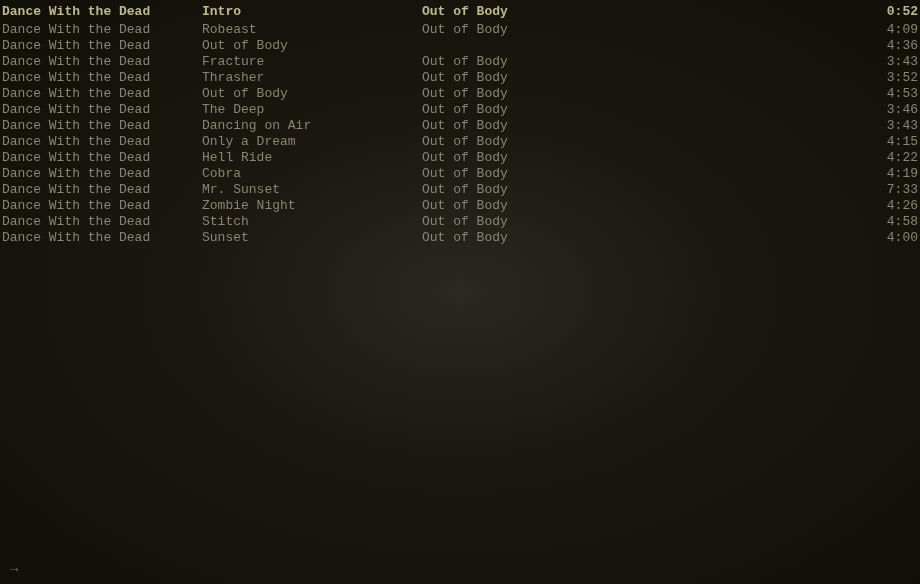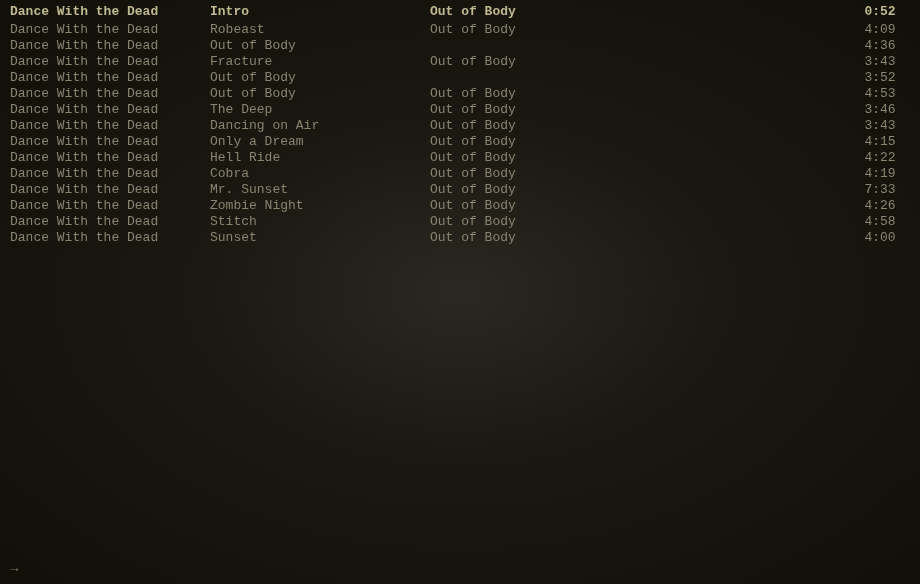--- a/index.html
+++ b/index.html
@@ -22,21 +22,21 @@
 
     .track-list {
       padding: 4px 0;
       width: 100%;
     }
 
     .track-row {
       display: flex;
       align-items: center;
       height: 16px;
-      padding: 0 10px;
+      padding: 0 2px;
       line-height: 16px;
     }
 
     .track-row.header {
       color: #b0a880;
       font-weight: bold;
       margin-bottom: 2px;
     }
 
     .col-artist {
@@ -54,21 +54,21 @@
     }
 
     .col-album {
       flex: 1;
       white-space: nowrap;
       overflow: hidden;
     }
 
     .col-duration {
       width: 60px;
-      text-align: center;
+      text-align: right;
       flex-shrink: 0;
     }
 
     .header .col-artist,
     .header .col-title,
     .header .col-album,
     .header .col-duration {
       color: #c0b890;
     }
 
@@ -105,20 +105,21 @@
         <span class="col-duration">4:36</span>
       </div>
       <div class="track-row">
         <span class="col-artist">Dance With the Dead</span>
         <span class="col-title">Fracture</span>
         <span class="col-album">Out of Body</span>
         <span class="col-duration">3:43</span>
       </div>
       <div class="track-row">
         <span class="col-artist">Dance With the Dead</span>
+        <span class="col-title">Thrasher</span>
         <span class="col-album">Out of Body</span>
         <span class="col-duration">3:52</span>
       </div>
       <div class="track-row">
         <span class="col-artist">Dance With the Dead</span>
         <span class="col-title">Out of Body</span>
         <span class="col-album">Out of Body</span>
         <span class="col-duration">4:53</span>
       </div>
       <div class="track-row">

